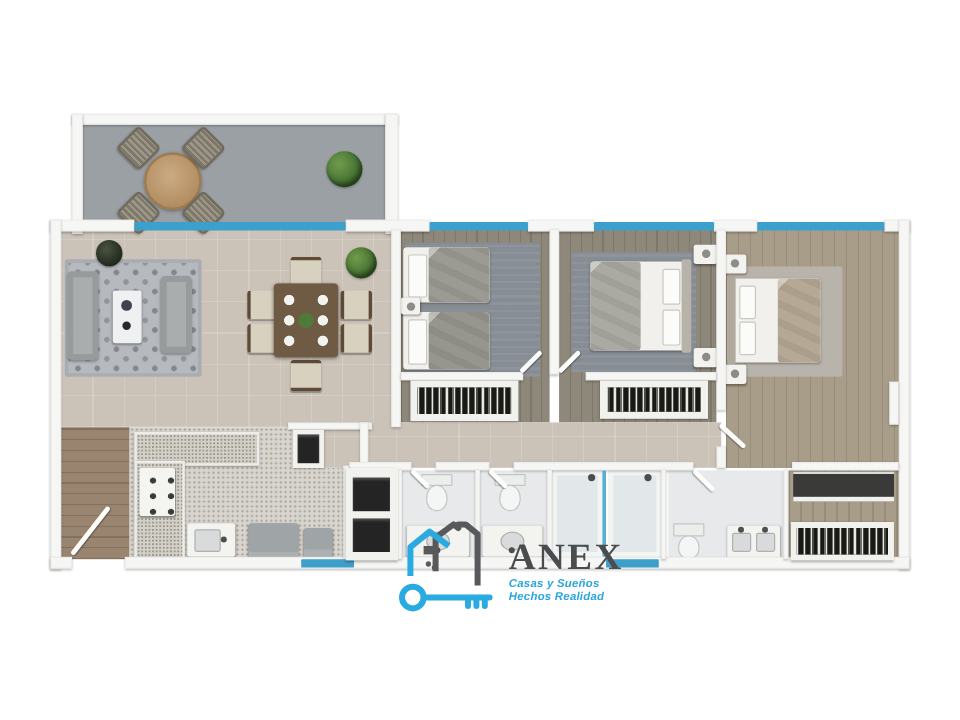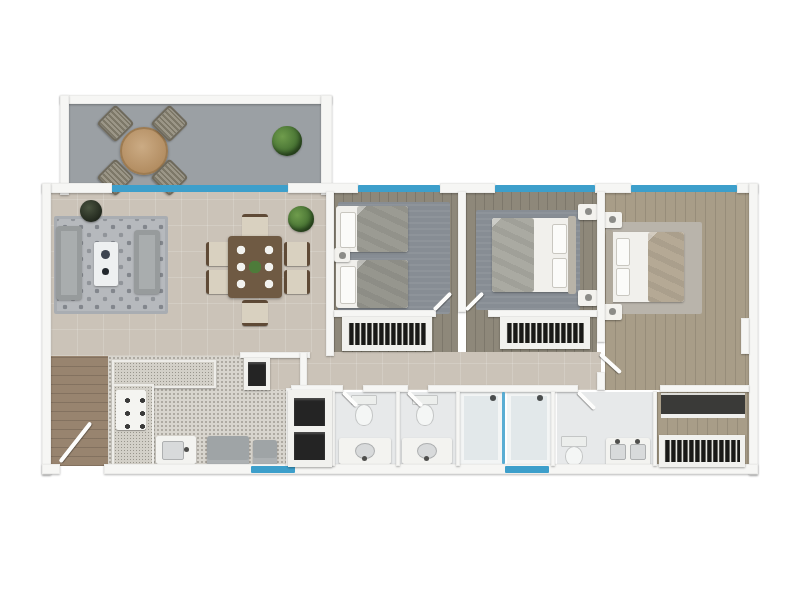--- a/index.html
+++ b/index.html
@@ -272,14 +272,35 @@
     <div class="sinkbowl" style="left:4px;top:6px;width:14px;height:14px;"></div>
     <div class="sinkbowl" style="left:24px;top:6px;width:14px;height:14px;"></div>
     <div class="faucet" style="left:9px;top:1px;"></div>
     <div class="faucet" style="left:29px;top:1px;"></div>
   </div>
 
   <div class="dresser" style="left:661px;top:393px;width:84px;height:19px;"></div>
   <div class="closet" style="left:659px;top:435px;width:86px;height:32px;"></div>
   <div class="hangers" style="left:664px;top:440px;width:76px;height:22px;"></div>
 
+  <div id="logo" style="left:330px;top:432px;">
+    <svg width="90" height="82" viewBox="0 0 90 82" style="flex:0 0 auto;">
+
+      <path d="M33 44 V16 L48 5 L52 8 V5 H58 L68 13 V56" fill="none" stroke="#58595b" stroke-width="5" stroke-linejoin="round"></path>
+
+      <path d="M12 48 V24 L28 11 L44 23" fill="none" stroke="var(--brand-blue,#29abe2)" stroke-width="5" stroke-linejoin="round"></path>
+      <rect x="23" y="23" width="8" height="7" fill="#58595b"></rect>
+      <circle cx="27" cy="38" r="2.2" fill="#58595b"></circle>
+      <circle cx="32" cy="41" r="2.2" fill="#58595b"></circle>
+
+      <circle cx="14" cy="66" r="9" fill="none" stroke="var(--brand-blue,#29abe2)" stroke-width="5"></circle>
+      <path d="M23 66 H78 M60 66 v7 M67 66 v7 M74 66 v7" fill="none" stroke="var(--brand-blue,#29abe2)" stroke-width="5" stroke-linecap="round"></path>
+    </svg>
+    <div style="margin-left:4px;">
+      <div class="wordmark">ANEX</div>
+      <div class="tagline">
+        <span>Casas y Sueños</span><br>
+        <span>Hechos Realidad</span>
+      </div>
+    </div>
+  </div>
 
 </div>
 
 </body></html>

